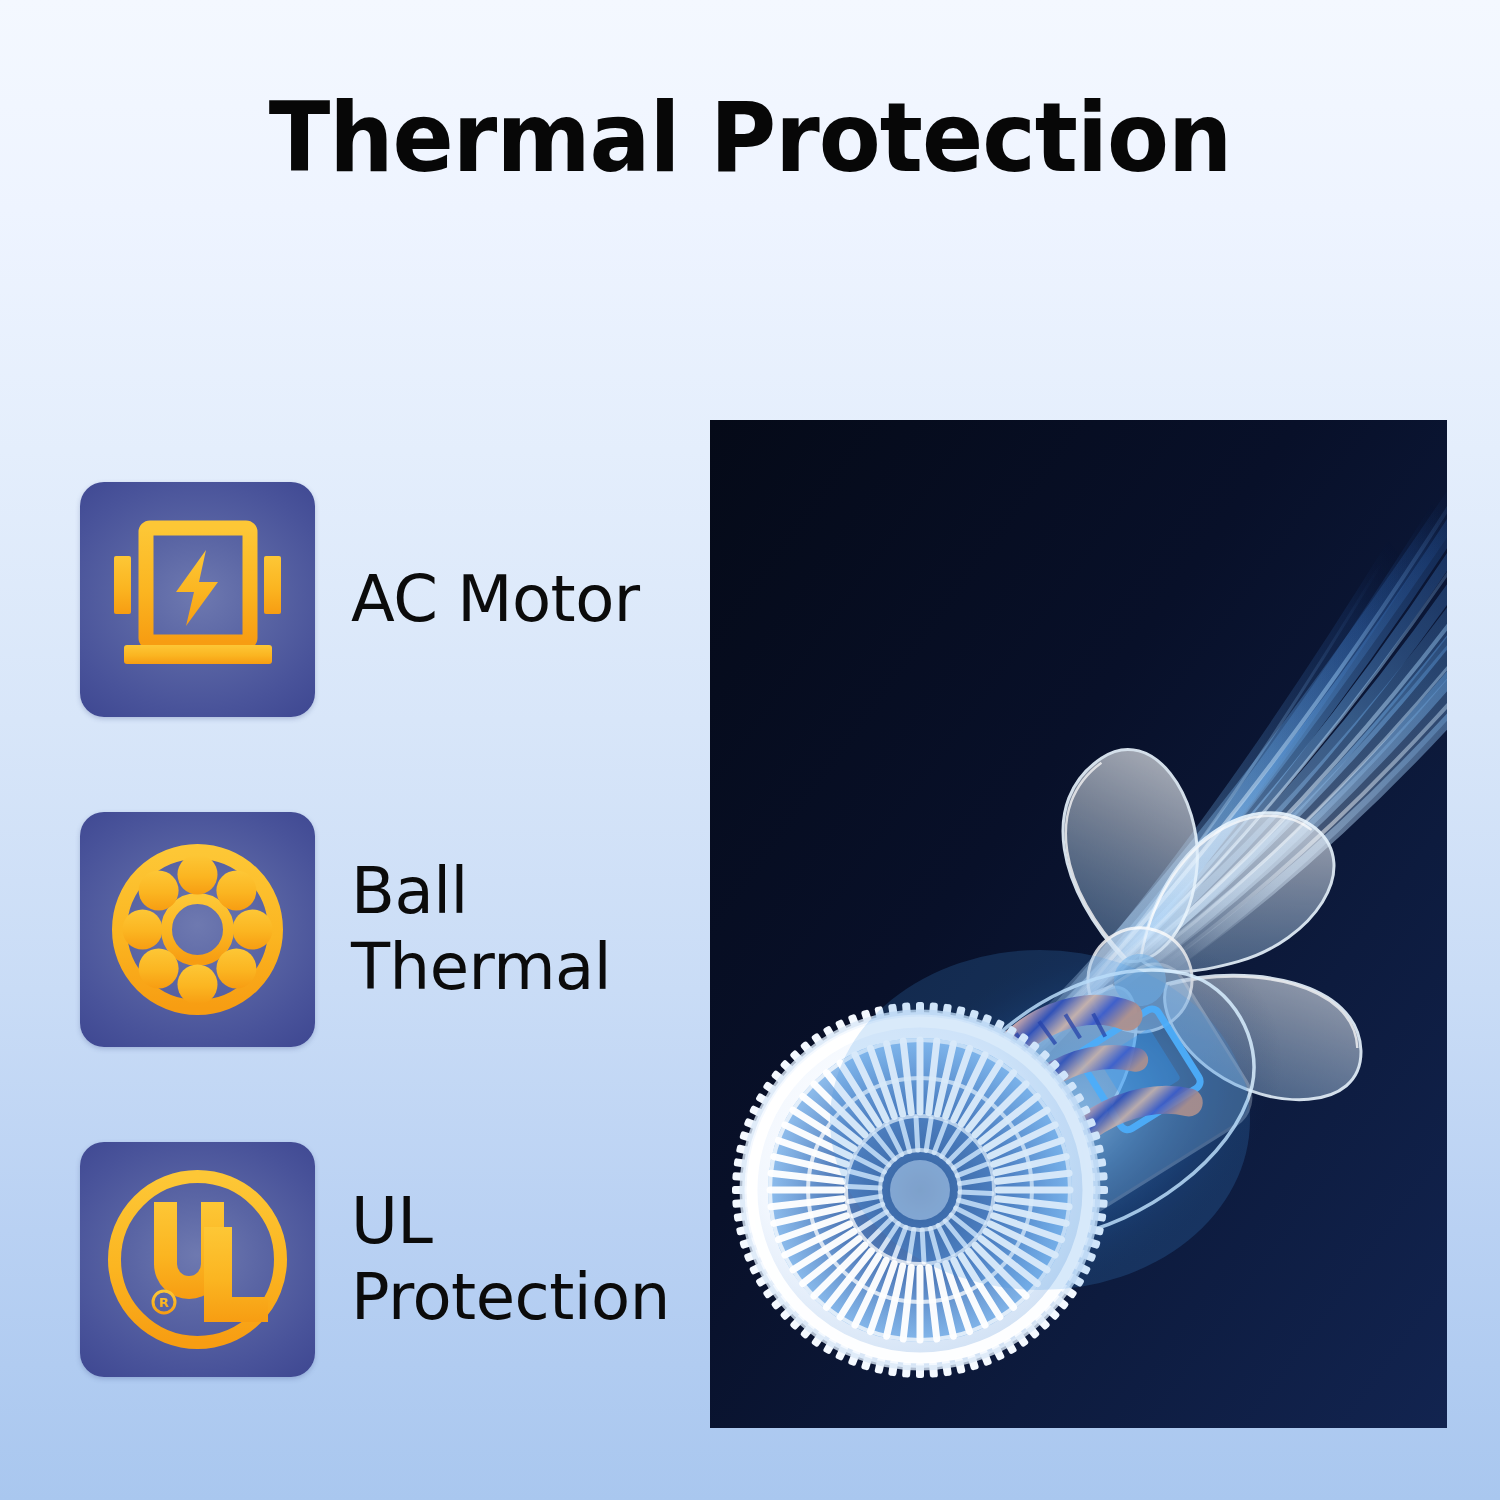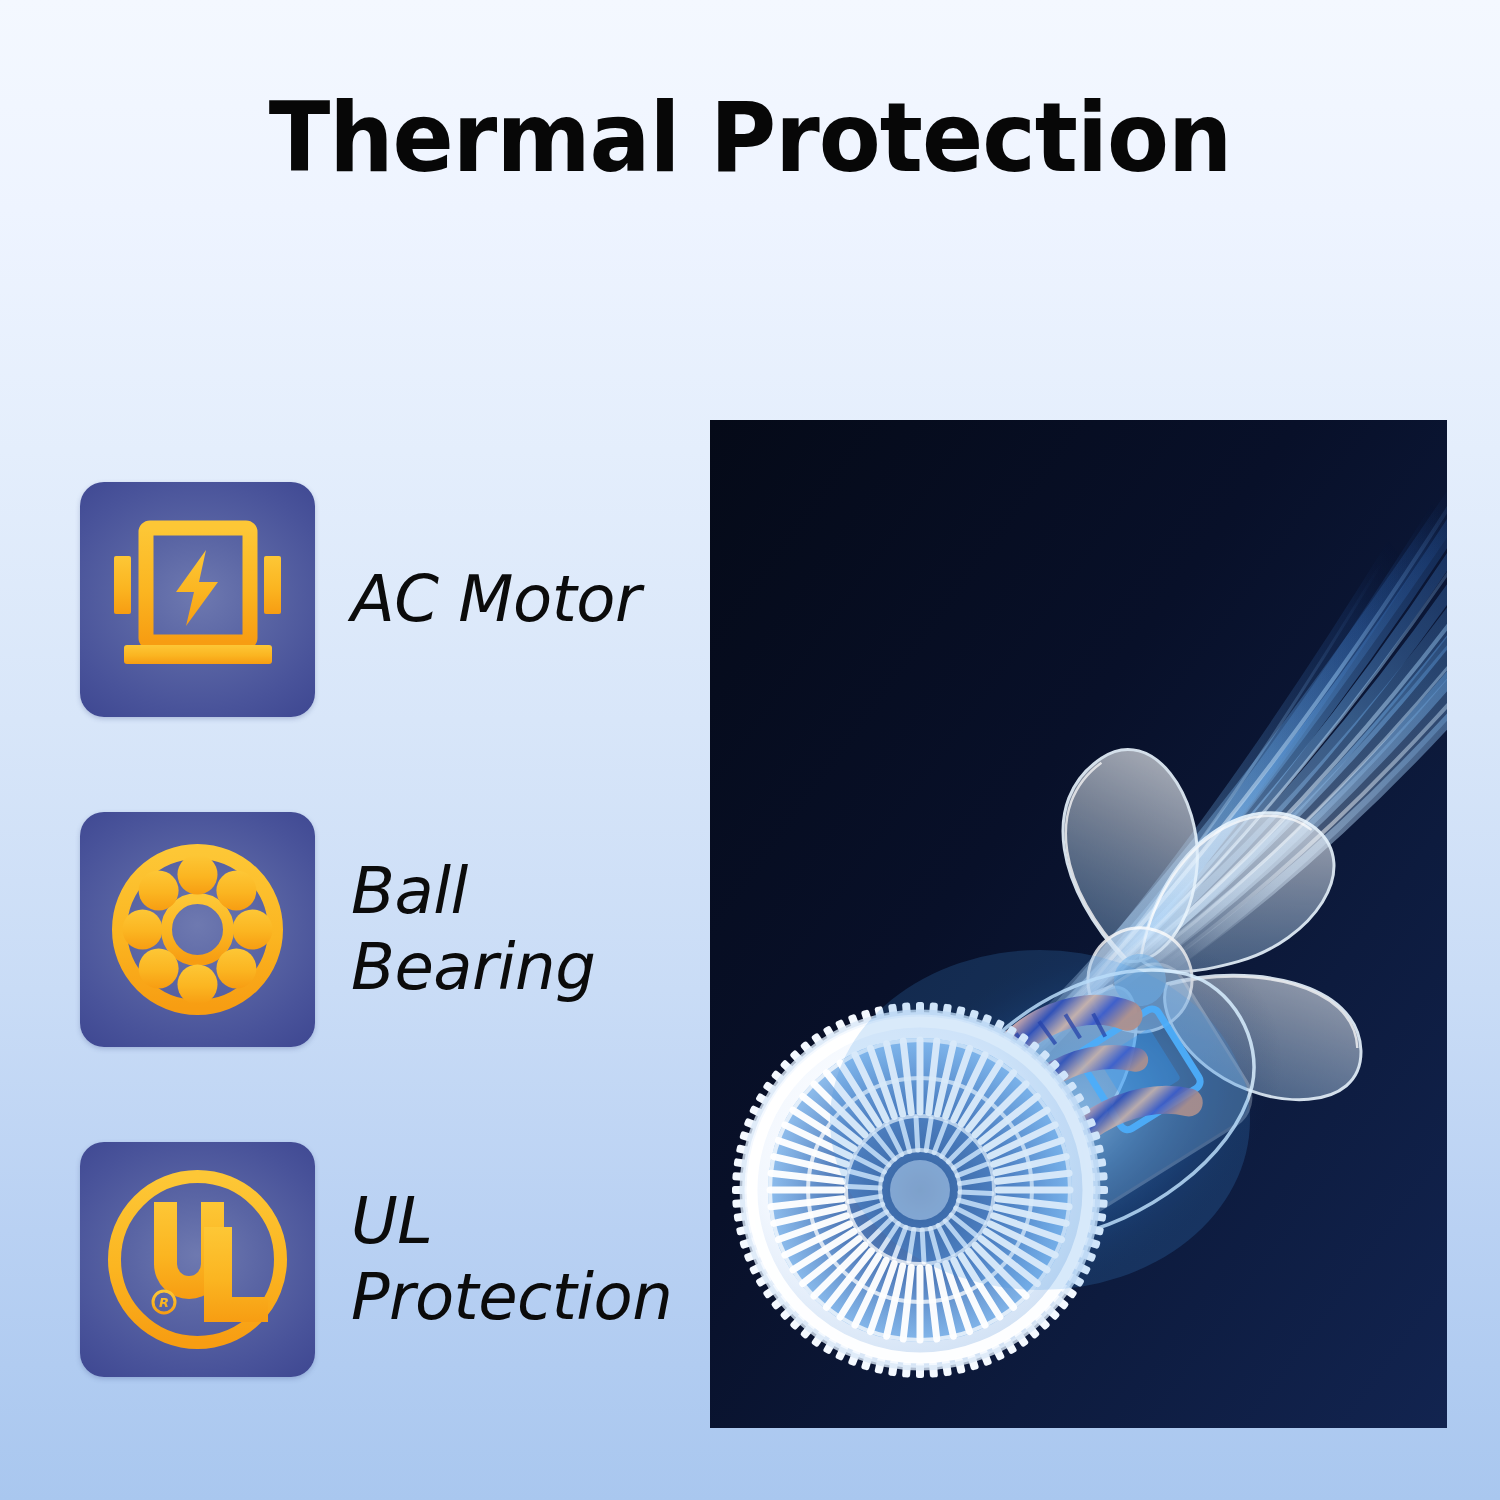--- a/index.html
+++ b/index.html
@@ -43,21 +43,20 @@
     transform: scaleX(0.94);
     transform-origin: center top;
   }
 
   
   .features {
     position: absolute;
     left: 80px;
     top: 482px;
     width: 620px;
-    font-style: italic;
   }
   .feature-row {
     position: relative;
     display: flex;
     align-items: center;
     height: 235px;
     margin-bottom: 95px;
   }
   .feature-row:last-child { margin-bottom: 0; }
 
@@ -163,21 +162,21 @@
             <circle cx="172.5" cy="117.5" r="20"></circle>
             <circle cx="156.4" cy="156.4" r="20"></circle>
             <circle cx="117.5" cy="172.5" r="20"></circle>
             <circle cx="78.6" cy="156.4" r="20"></circle>
             <circle cx="62.5" cy="117.5" r="20"></circle>
             <circle cx="78.6" cy="78.6" r="20"></circle>
           </g>
         </svg>
       </div>
       <div class="feature-label">Ball
-Bearing</div>
+Thermal</div>
     </div>
 
     <div class="feature-row">
       <div class="badge">
         <svg class="badge-svg" viewBox="0 0 235 235">
           <defs>
             <linearGradient id="y3" x1="0" y1="0" x2="0" y2="1">
               <stop offset="0%" stop-color="#fdc736"></stop>
               <stop offset="55%" stop-color="#fbb521"></stop>
               <stop offset="100%" stop-color="#f79d12"></stop>

